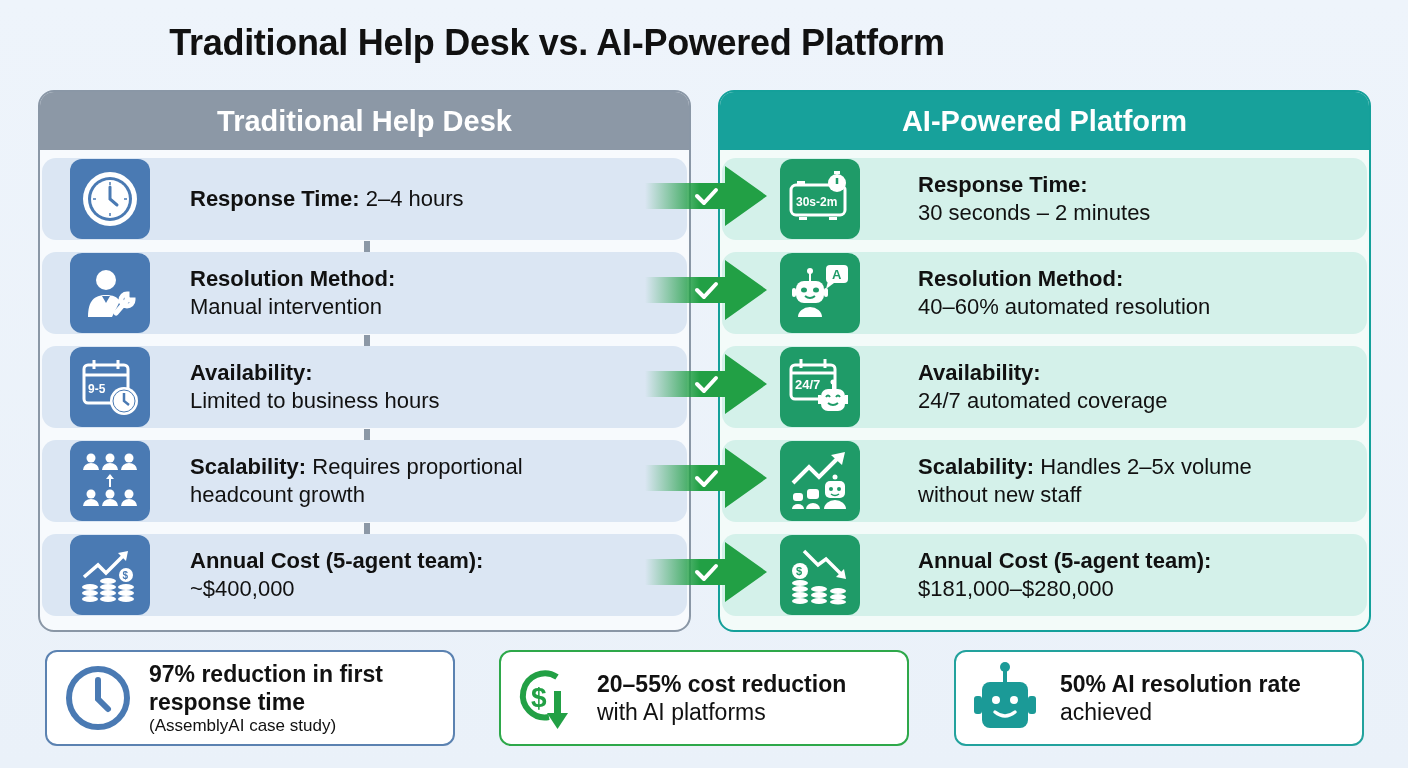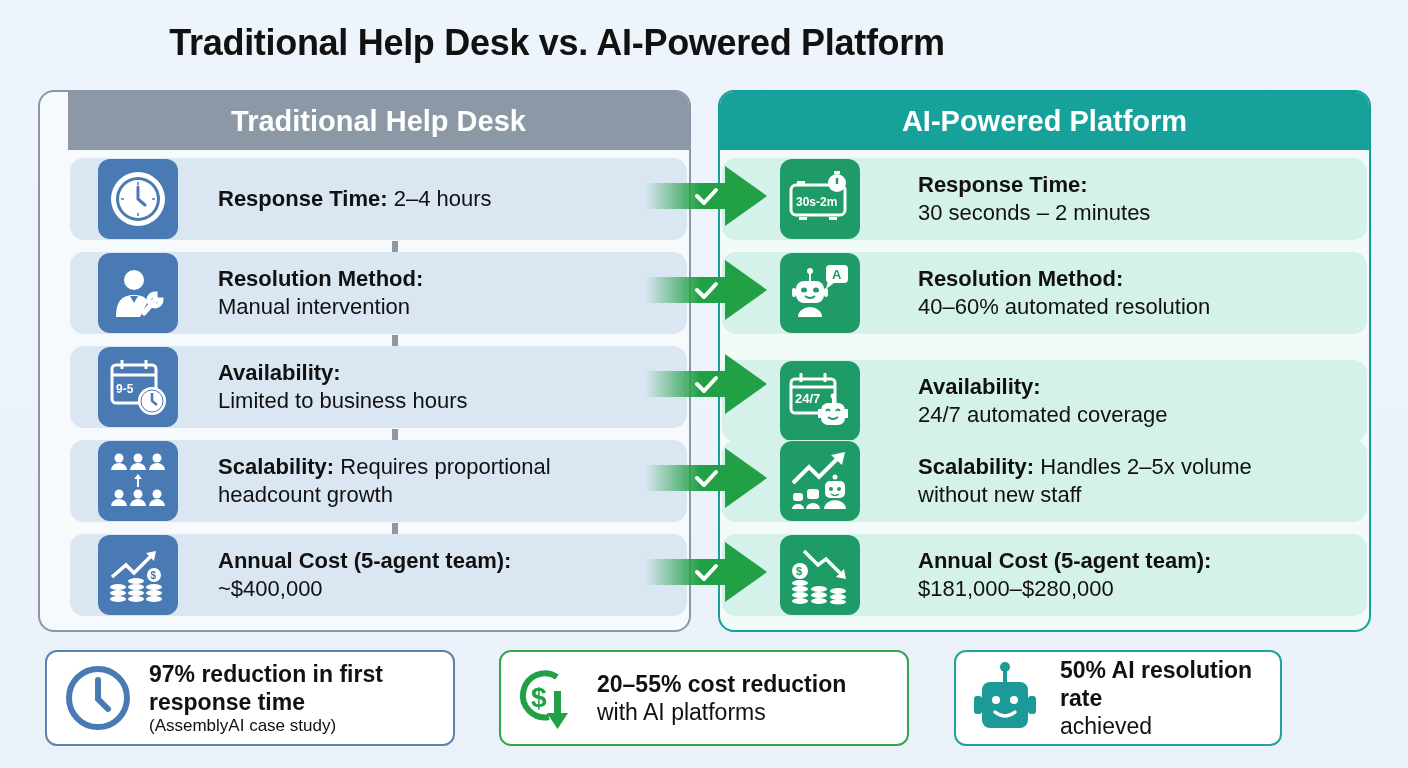--- a/index.html
+++ b/index.html
@@ -12,21 +12,21 @@
   }
   .title {
     position: absolute; left: 0; top: 22px; width: 1114px;
     text-align: center; font-size: 36px; font-weight: 700; color: #111;
     letter-spacing: -0.3px;
   }
   .panel {
     position: absolute; top: 90px; height: 542px; border-radius: 16px;
     overflow: hidden; border: 2px solid;
   }
-  .panel.trad { left: 38px; width: 653px; border-color: #8a97a6; background: #f7fafd; padding-left: 28px; }
+  .panel.trad { left: 38px; width: 653px; border-color: #8a97a6; background: #f7fafd; }
   .panel.ai { left: 718px; width: 653px; border-color: #14a09a; background: #f3fbf9; }
   .panel-header {
     height: 58px; display: flex; align-items: center; justify-content: center;
     font-size: 29px; font-weight: 700; color: #fff;
   }
   .trad .panel-header { background: #8c98a6; }
   .ai .panel-header { background: #17a19b; }
   .rows { position: relative; }
   .row {
     position: absolute; left: 2px; right: 2px; height: 82px; border-radius: 14px;
@@ -209,21 +209,21 @@
             <rect x="36" y="27" width="4" height="9" rx="2" fill="#fff"></rect>
             <ellipse cx="16" cy="29" rx="3" ry="2.5" fill="#1f9b68"></ellipse>
             <ellipse cx="28" cy="29" rx="3" ry="2.5" fill="#1f9b68"></ellipse>
             <path d="M17 35 Q22 39 27 35" stroke="#1f9b68" stroke-width="2" fill="none"></path>
             <path d="M10 56 a12 10 0 0 1 24 0 z" fill="#fff"></path>
           </svg>
       </div>
       <div class="row-text"><b>Resolution Method:</b><br><span>40–60% automated resolution</span></div>
     </div>
 
-    <div class="row" style="top:210px">
+    <div class="row" style="top:196px">
       <div class="icon-box">
         <svg width="66" height="64" viewBox="0 0 66 64">
             <rect x="4" y="10" width="44" height="34" rx="4" fill="none" stroke="#fff" stroke-width="3"></rect>
             <line x1="4" y1="18" x2="48" y2="18" stroke="#fff" stroke-width="3"></line>
             <line x1="14" y1="4" x2="14" y2="13" stroke="#fff" stroke-width="3"></line>
             <line x1="38" y1="4" x2="38" y2="13" stroke="#fff" stroke-width="3"></line>
             <text x="8" y="34" font-size="13" font-weight="700" fill="#fff" font-family="Liberation Sans, sans-serif">24/7</text>
             <line x1="46" y1="28" x2="46" y2="34" stroke="#fff" stroke-width="2"></line>
             <circle cx="46" cy="27" r="2.5" fill="#fff"></circle>
             <rect x="34" y="34" width="24" height="22" rx="7" fill="#fff"></rect>
@@ -329,21 +329,21 @@
       <text x="16" y="44" font-size="28" font-weight="700" fill="#22a045" font-family="Liberation Sans, sans-serif">$</text>
       <rect x="39" y="28" width="7" height="24" fill="#22a045"></rect>
       <polygon points="32,50 53,50 42.5,66" fill="#22a045"></polygon>
     </svg>
   <div class="txt" style="margin-left:22px">
     <b>20–55% cost reduction</b>
     <span>with AI platforms</span>
   </div>
 </div>
 
-<div class="stat" style="left:954px;width:328px;border-color:#22a29d">
+<div class="stat" style="left:954px;width:410px;border-color:#22a29d">
   <svg width="70" height="76" viewBox="0 0 70 76" style="margin-left:14px;flex-shrink:0">
       <circle cx="35" cy="7" r="5" fill="#1b9a97"></circle>
       <rect x="33" y="10" width="4" height="12" fill="#1b9a97"></rect>
       <rect x="12" y="22" width="46" height="46" rx="8" fill="#1b9a97"></rect>
       <rect x="4" y="36" width="8" height="18" rx="3" fill="#1b9a97"></rect>
       <rect x="58" y="36" width="8" height="18" rx="3" fill="#1b9a97"></rect>
       <circle cx="26" cy="40" r="4" fill="#fff"></circle>
       <circle cx="44" cy="40" r="4" fill="#fff"></circle>
       <path d="M25 52 Q35 60 45 52" stroke="#fff" stroke-width="3.5" fill="none" stroke-linecap="round"></path>
     </svg>

